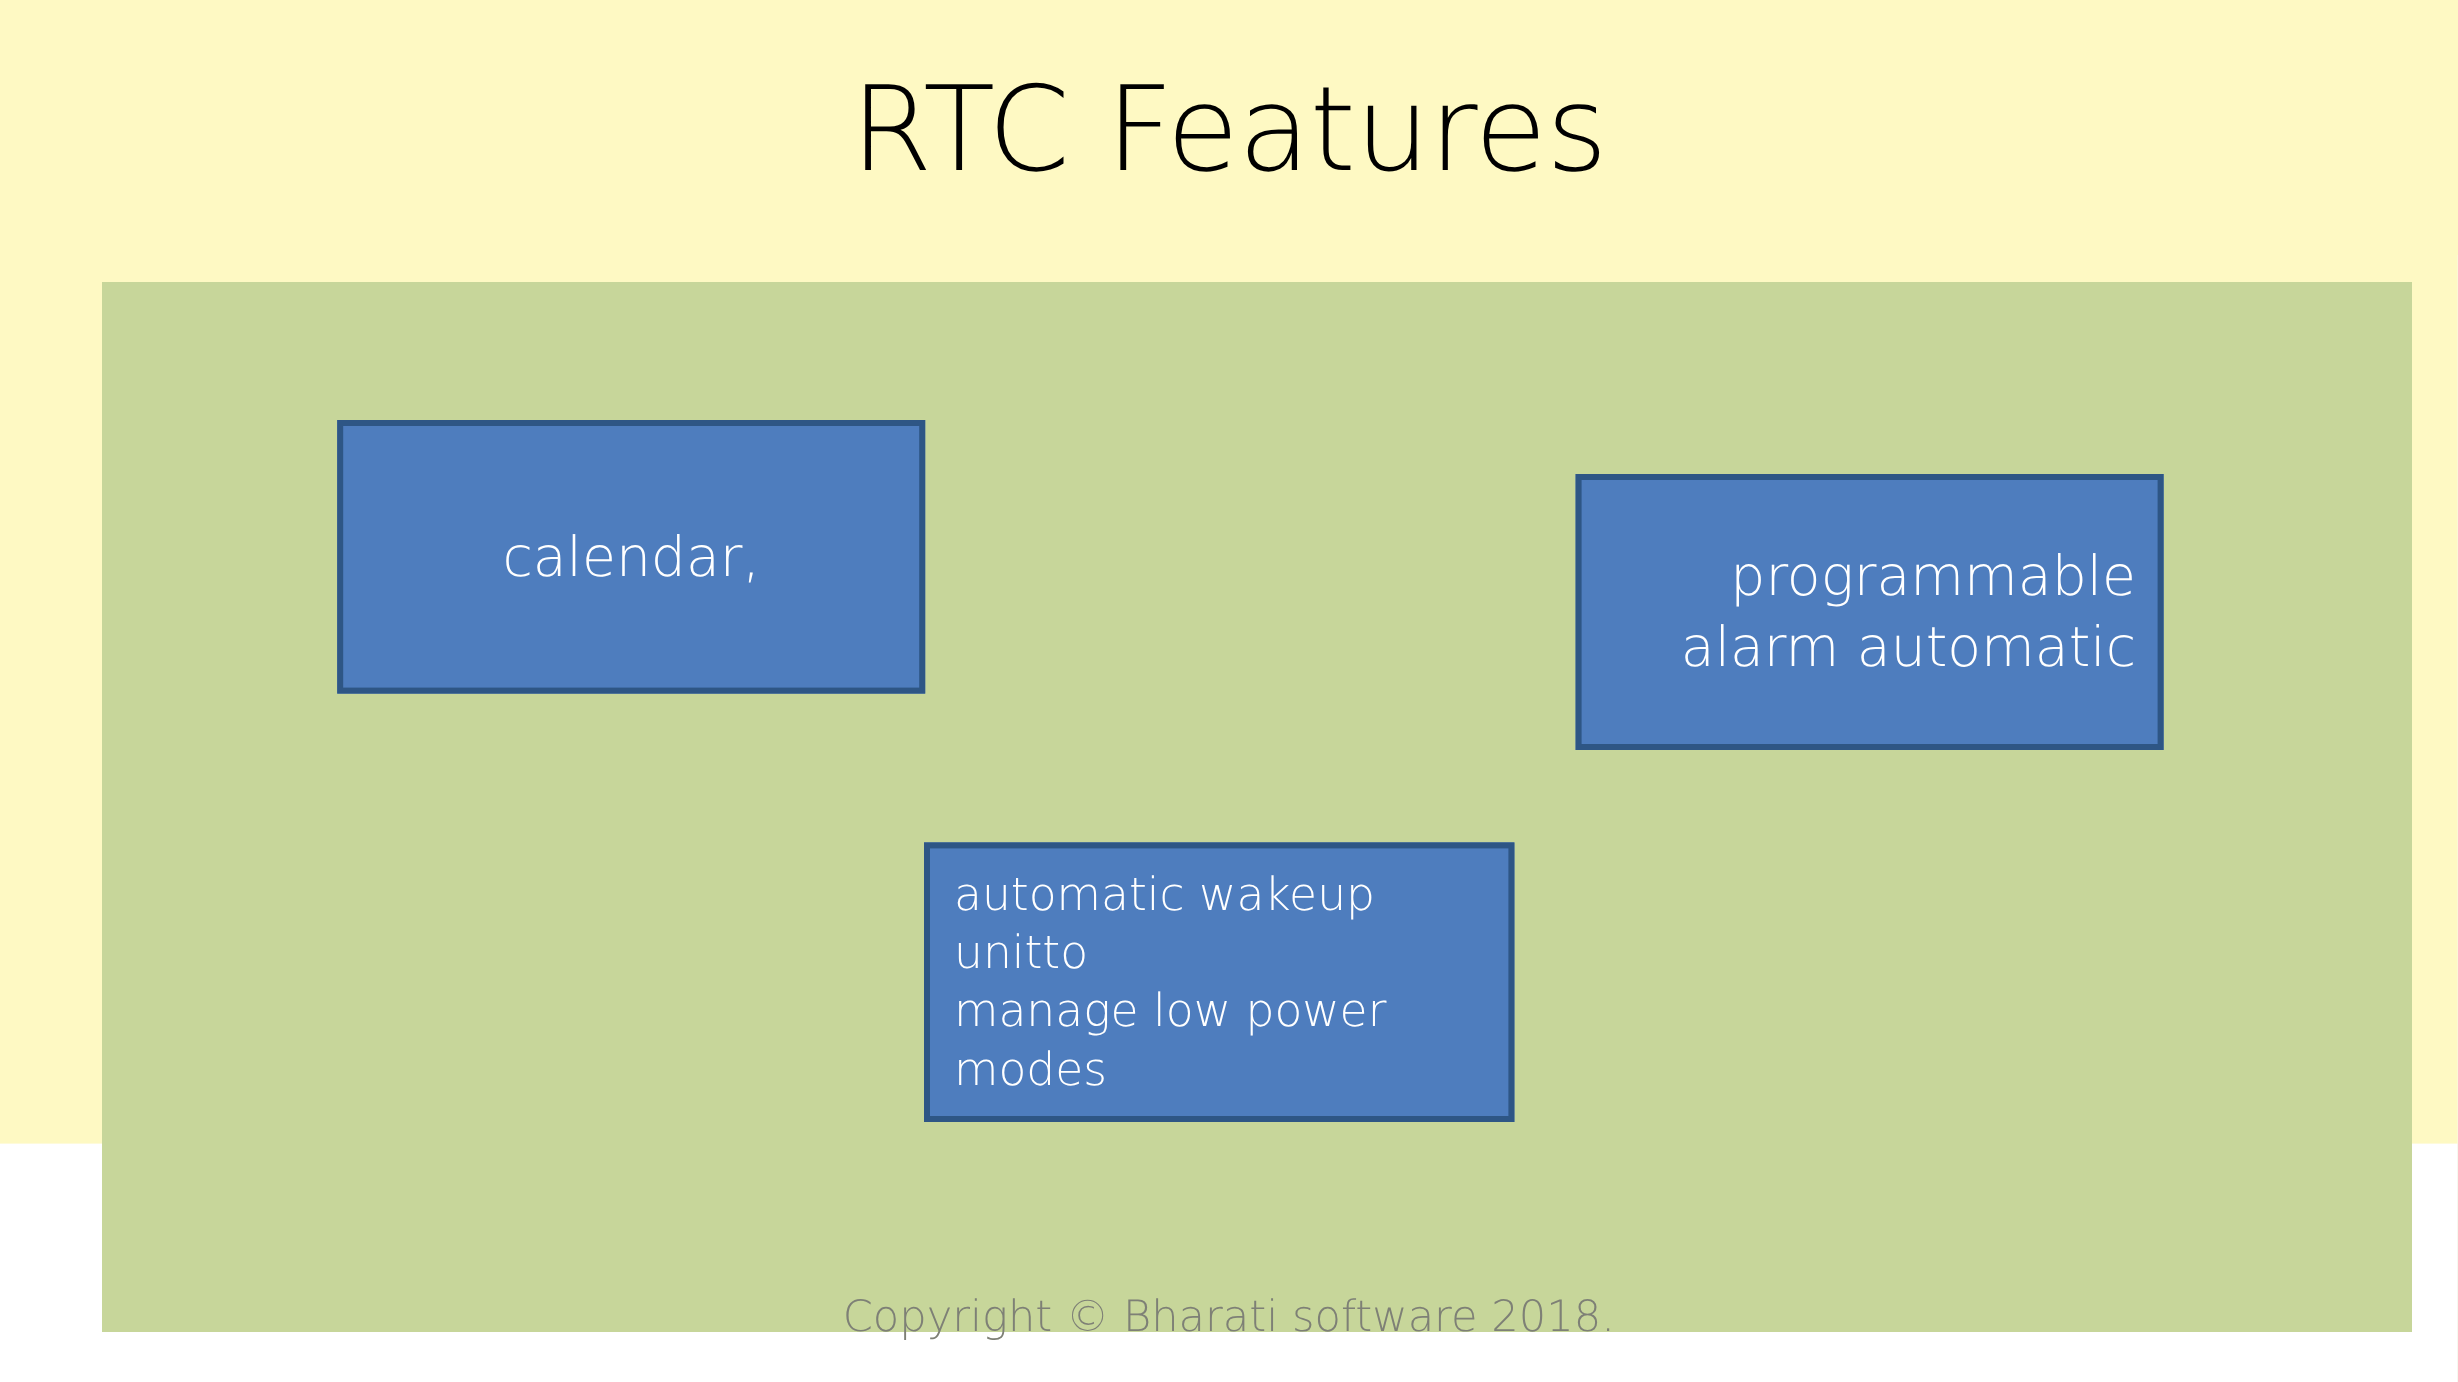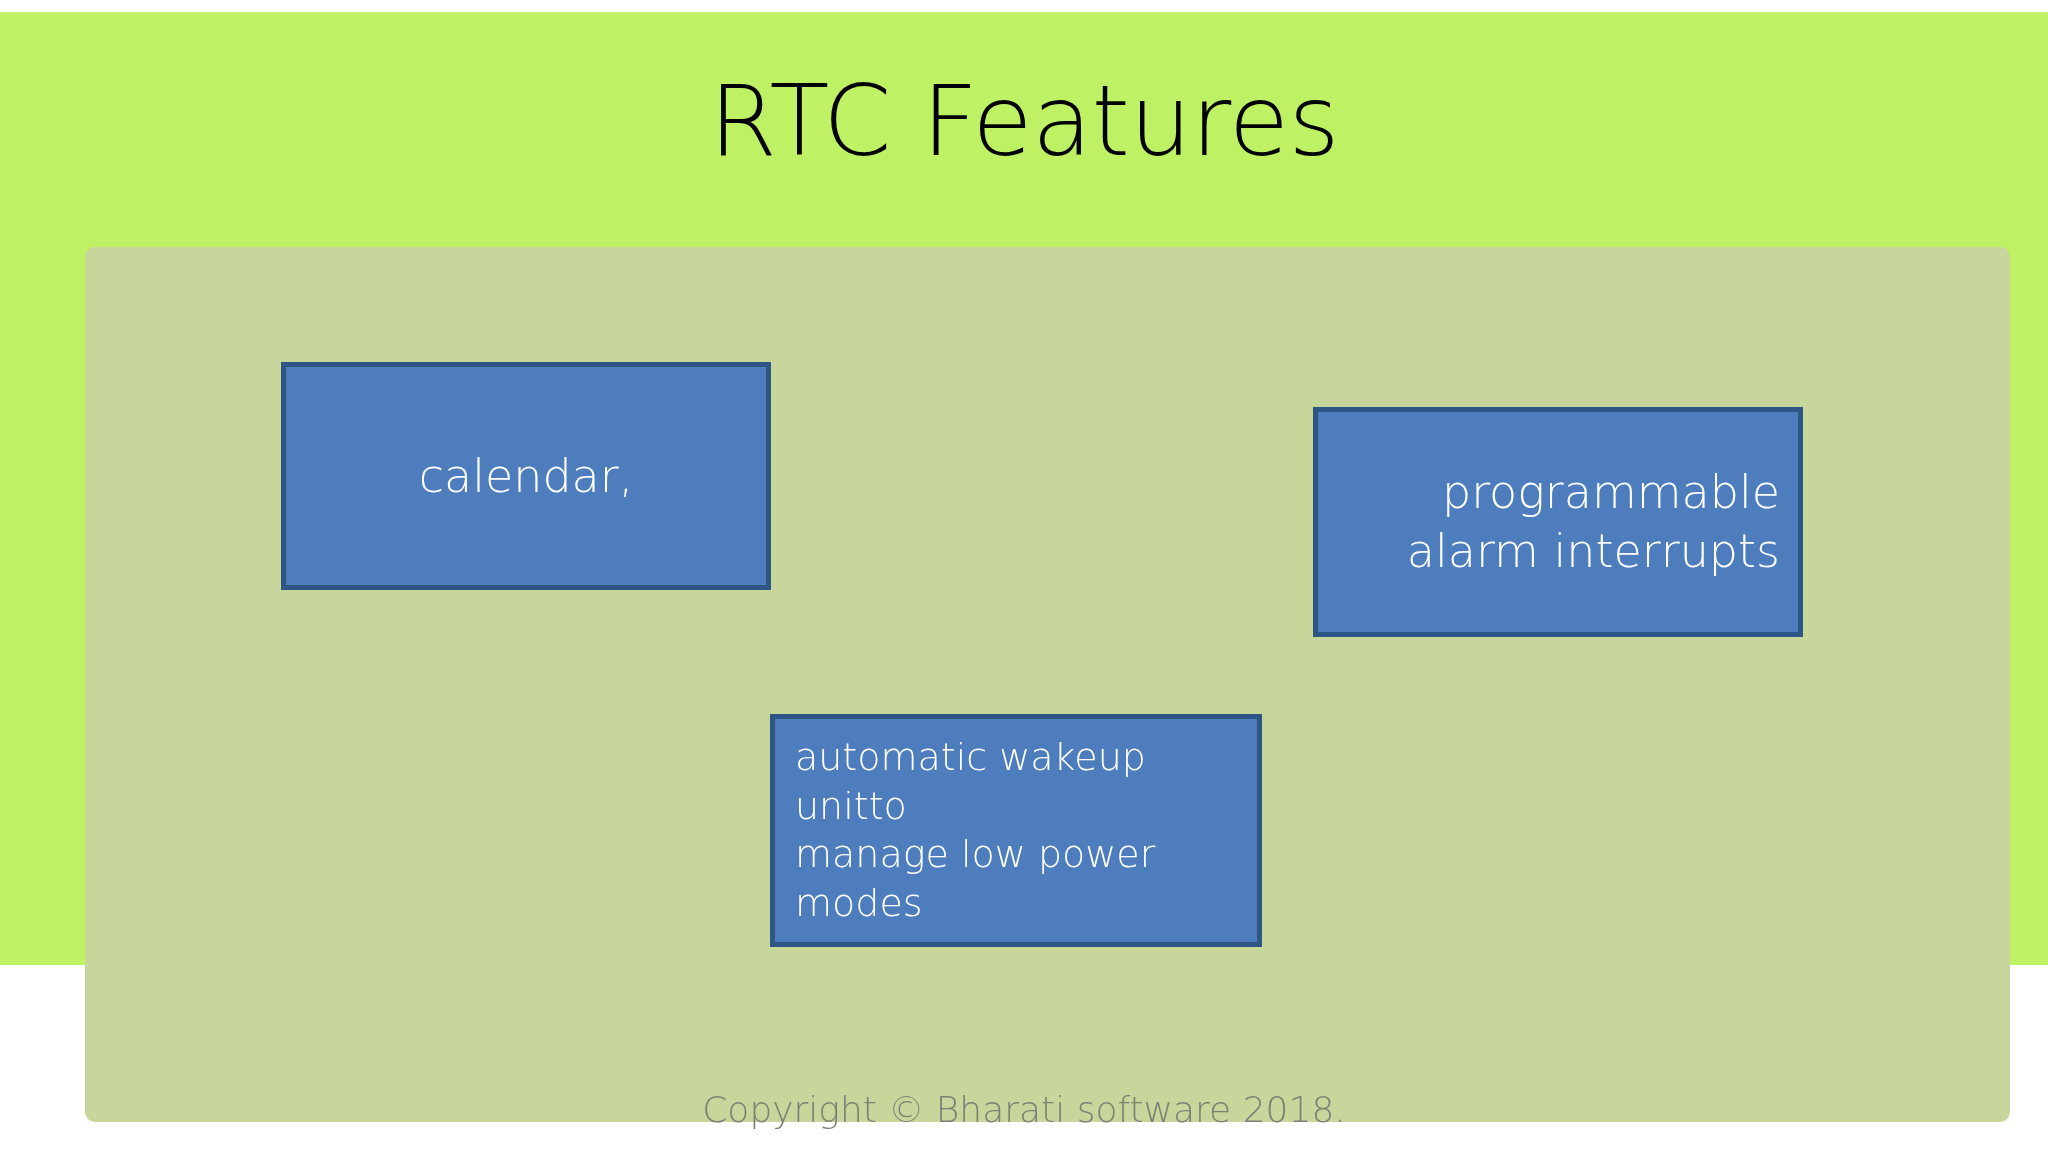--- a/index.html
+++ b/index.html
@@ -11,24 +11,24 @@
     width: 2048px;
     height: 1152px;
     overflow: hidden;
     font-family: "DejaVu Sans", sans-serif;
     position: relative;
   }
 
   
   #slide {
     position: absolute;
-    left: 0; top: 12px;
+    left: 0; top: 0;
     width: 2048px;
     height: 953px;
-    background: #bef264;
+    background: #fef9c3;
   }
 
   
   #slide-title {
     position: absolute;
     left: 0;
     top: 58px;
     width: 2048px;
     text-align: center;
     font-family: "DejaVu Sans", sans-serif;
@@ -42,21 +42,20 @@
 
   
   #content-panel {
     position: absolute;
     left: 85px;
     top: 235px;
     width: 1925px;
     height: 875px;
     background: #c7d69a;
     overflow: visible;
-    border-radius: 10px;
   }
 
   
   .feature-box {
     position: absolute;
     box-sizing: border-box;
     background: #4e7dbe;
     border: 5px solid #2e5685;
     color: #ffffff;
     font-family: "DejaVu Sans", sans-serif;
@@ -138,21 +137,21 @@
 
   <div id="slide-title">RTC Features</div>
 
   <div id="content-panel">
 
     <div class="feature-box" id="box-calendar">
       <span class="box-text">calendar,</span>
     </div>
 
     <div class="feature-box" id="box-alarm">
-      <span class="box-text">programmable alarm interrupts</span>
+      <span class="box-text">programmable alarm automatic</span>
     </div>
 
     <div class="feature-box" id="box-wakeup">
       <span class="box-text">automatic wakeup unitto
 manage low power modes</span>
     </div>
 
   </div>
 
   <div id="footer-copyright">Copyright © Bharati software 2018.</div>

